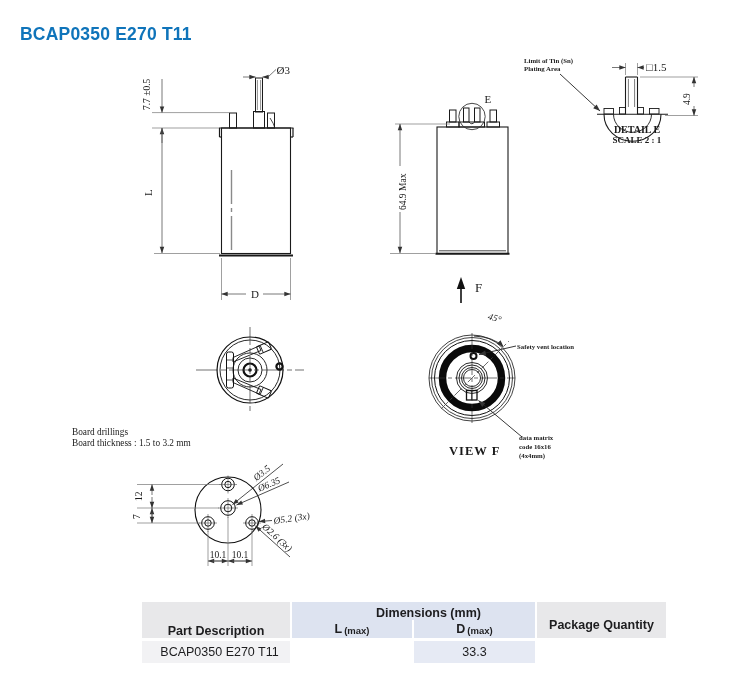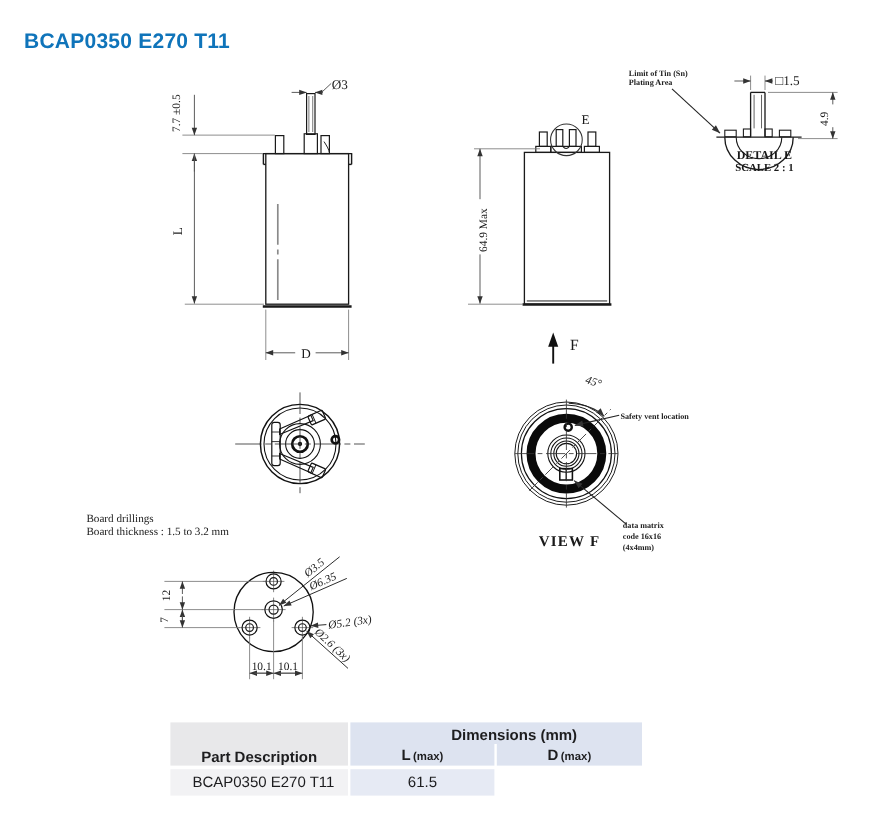--- a/index.html
+++ b/index.html
@@ -273,15 +273,16 @@
   <div class="hd bg-gray cell-part-h">Part Description</div>
   <div class="hd bg-blue cell-dims-h">Dimensions (mm)</div>
   <div class="hd bg-blue cell-l-h">
     <span>L</span>
       <span class="mx">(max)</span>
   </div>
   <div class="hd bg-blue cell-d-h">
     <span>D</span>
       <span class="mx">(max)</span>
   </div>
+  <div class="hd bg-gray cell-qty-h">Package Quantity</div>
   <div class="bg-gray-lt cell-part">BCAP0350 E270 T11</div>
-  <div class="bg-blue-lt cell-l">61.5</div>
+  <div class="bg-blue-lt cell-d">33.3</div>
 </div>
 
 </body></html>

